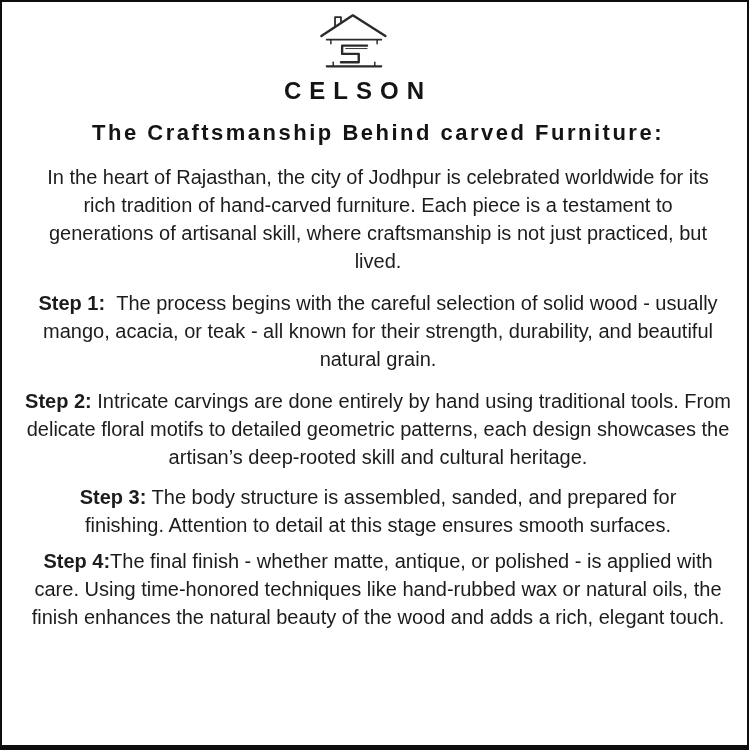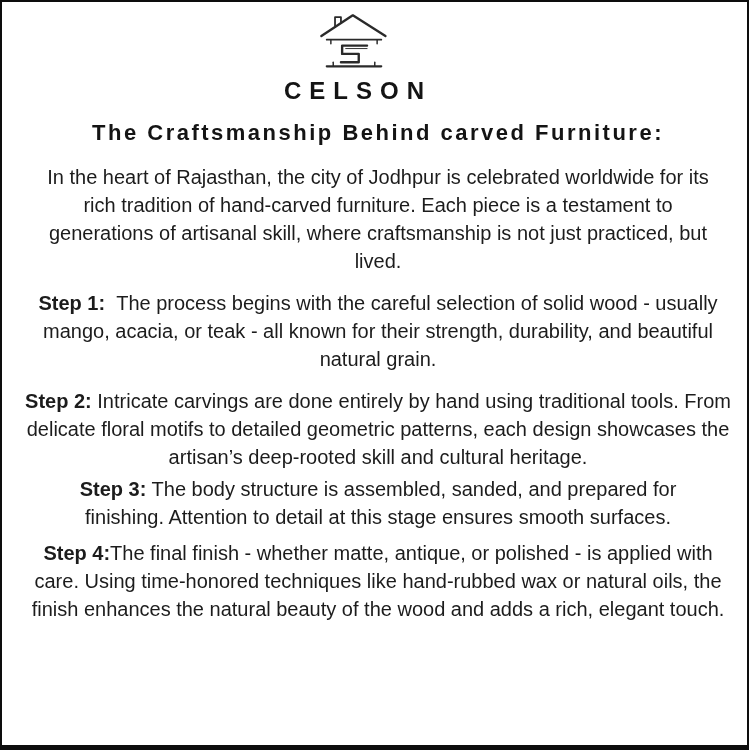--- a/index.html
+++ b/index.html
@@ -57,21 +57,21 @@
   .para {
     font-size: 20px;
     line-height: 28px;
     margin: 0 auto;
     color: #1c1c1c;
   }
   .lbl { font-weight: bold; }
   .intro   { margin-top: 16px; max-width: 690px; }
   .s1      { margin-top: 14px; max-width: 700px; }
   .s2      { margin-top: 14px; max-width: 712px; }
-  .s3      { margin-top: 4px;  max-width: 650px; }
+  .s3      { margin-top: 12px;  max-width: 650px; }
   .s4      { margin-top: 8px; max-width: 700px; }
   .closing { margin-top: 4px;  max-width: 680px; }
 </style>
 </head>
 <body>
 
 <div class="frame">
   <div class="content">
 
     <header class="brand-block">

